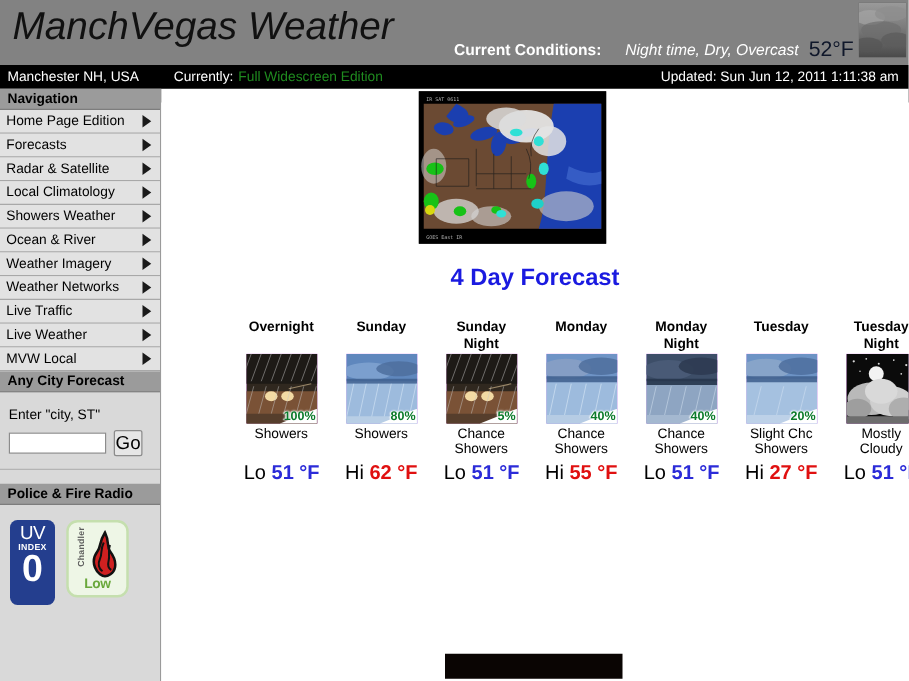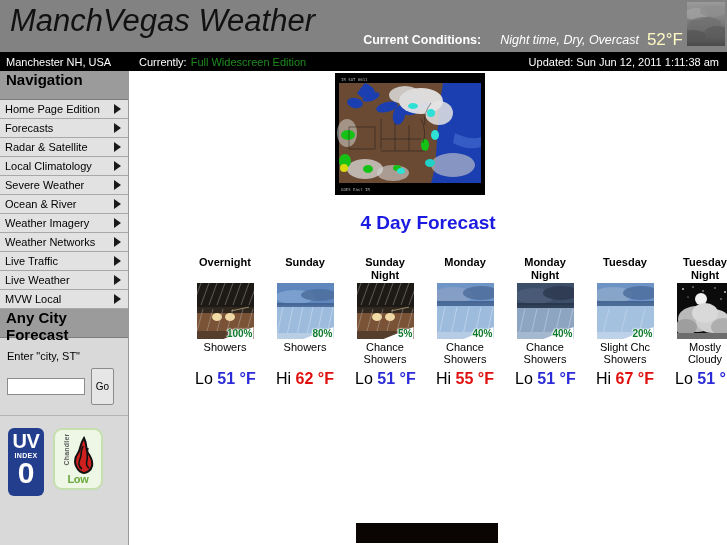--- a/index.html
+++ b/index.html
@@ -47,21 +47,21 @@
     color: #ffffff;
   }
   #cond-text {
     font-size: 12.5px;
     font-style: italic;
     color: #ffffff;
     margin-left: 19px;
   }
   #cond-temp {
     font-size: 17px;
-    color: #fef9c3;
+    color: #0f172a;
     margin-left: 8px;
     vertical-align: -1px;
   }
   #sky-thumb {
     position: absolute;
     right: 2px; top: 2px;
     width: 38px; height: 44px;
     overflow: hidden;
     background: #6d6d6d;
   }
@@ -99,26 +99,26 @@
   
   #sidebar {
     position: absolute;
     left: 0; top: 71px;
     width: 128px;
     bottom: 0;
     background: #d9d9d9;
     border-right: 1px solid #9a9a9a;
   }
   .section-head {
-    height: 29px;
+    height: 17px;
     line-height: 17px;
     background: #9b9b9b;
     color: #000;
     font-weight: bold;
-    font-size: 15px;
+    font-size: 11px;
     padding-left: 6px;
     border-bottom: 1px solid #7d7d7d;
     box-sizing: border-box;
   }
   .nav-item {
     position: relative;
     height: 19px;
     line-height: 19px;
     padding-left: 5px;
     font-size: 11px;
@@ -161,23 +161,23 @@
     font-family: "Liberation Sans", sans-serif;
     font-size: 11px;
     border: 1px solid #8c8c8c;
     background: #fff;
     box-sizing: border-box;
     padding: 1px 2px;
   }
   #city-go {
     margin-left: 6px;
     width: 23px;
-    height: 37px;
+    height: 21px;
     font-family: "Liberation Sans", sans-serif;
-    font-size: 10px;
+    font-size: 15px;
     background: #e6e6e6;
     border: 1px solid #8c8c8c;
     border-radius: 2px;
     cursor: pointer;
     padding: 0;
     line-height: 19px;
     color: #000;
   }
   #radio-head {
     margin-top: 11px;
@@ -196,21 +196,21 @@
     width: 36px; height: 68px;
     background: #243e8e;
     border-radius: 6px;
     color: #fff;
     text-align: center;
     box-sizing: border-box;
     padding-top: 3px;
     line-height: 1;
     overflow: hidden;
   }
-  #uv-word { font-size: 20px; font-weight: bold; letter-spacing: -0.5px; }
+  #uv-word { font-size: 15px; font-weight: normal; letter-spacing: -0.5px; }
   #uv-index-word { font-size: 7px; font-weight: bold; letter-spacing: 0.3px; margin-top: 1px; }
   #uv-value { font-size: 30px; font-weight: bold; margin-top: -1px; }
   
   #fire-badge {
     position: relative;
     width: 50px; height: 62px;
     background: #eef6e6;
     border: 2px solid #c5dfae;
     border-radius: 9px;
     box-sizing: border-box;
@@ -383,21 +383,21 @@
   </div>
   <div class="nav-item">
     <span>Radar &amp; Satellite</span>
     <span class="nav-arrow"></span>
   </div>
   <div class="nav-item">
     <span>Local Climatology</span>
     <span class="nav-arrow"></span>
   </div>
   <div class="nav-item">
-    <span>Severe Weather</span>
+    <span>Showers Weather</span>
     <span class="nav-arrow"></span>
   </div>
   <div class="nav-item">
     <span>Ocean &amp; River</span>
     <span class="nav-arrow"></span>
   </div>
   <div class="nav-item">
     <span>Weather Imagery</span>
     <span class="nav-arrow"></span>
   </div>
@@ -421,20 +421,21 @@
   <div class="section-head">Any City Forecast</div>
 
   <div id="city-box">
     <div id="city-label">Enter "city, ST"</div>
     <div id="city-row">
       <input id="city-input" type="text" value="" style="">
       <button id="city-go">Go</button>
     </div>
   </div>
 
+  <div class="section-head" id="radio-head">Police &amp; Fire Radio</div>
 
   <div id="badges">
     <div id="uv-badge">
       <div id="uv-word">UV</div>
       <div id="uv-index-word">INDEX</div>
       <div id="uv-value">0</div>
     </div>
 
     <div id="fire-badge">
       <div id="fire-chandler">Chandler</div>
@@ -647,21 +648,21 @@
             <path d="M12 26 L6 50 M30 26 L24 50 M48 26 L42 50"></path>
           </g>
           <rect y="49" width="57" height="7" fill="#bdd1e8"></rect>
         </svg>
         <span class="pop-bg"></span>
         <span class="pop">20%</span>
       </div>
       <div class="fc-desc">Slight Chc Showers</div>
       <div class="fc-temp">
         <span class="t-lbl">Hi</span>
-        <span class="t-hi">67 °F</span>
+        <span class="t-hi">27 °F</span>
       </div>
     </div>
 
     <div class="fc-col">
       <div class="fc-day">Tuesday Night</div>
       <div class="fc-icon">
         <svg width="57" height="56" viewBox="0 0 57 56">
           <rect width="57" height="56" fill="#0b0b0b"></rect>
           <g fill="#d8d8d8">
             <circle cx="6" cy="6" r="0.9"></circle>

